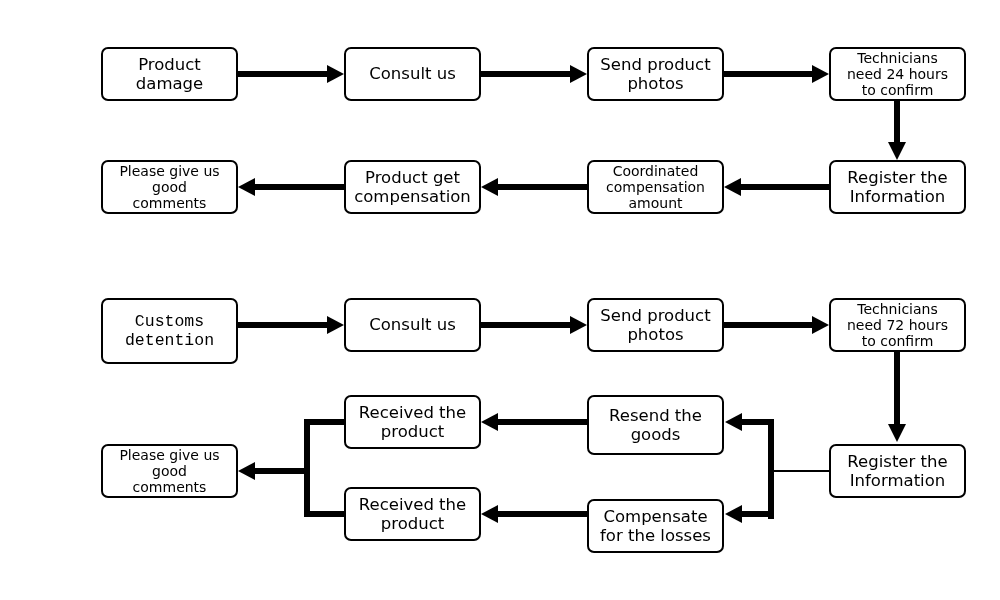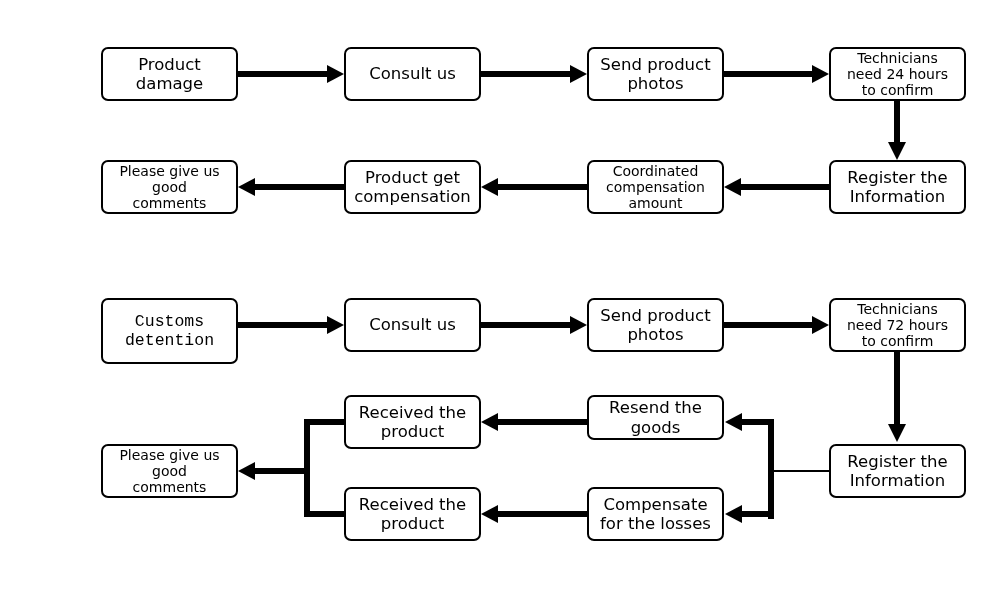--- a/index.html
+++ b/index.html
@@ -114,23 +114,23 @@
   <div class="node big" style="left:68px;top:298px;width:137px;height:66px;font-family:Liberation Mono, monospace;">Customs
 detention</div>
   <div class="node big" style="left:311px;top:298px;width:137px;height:54px;">Consult us</div>
   <div class="node big" style="left:554px;top:298px;width:137px;height:54px;">Send product
 photos</div>
   <div class="node small" style="left:796px;top:298px;width:137px;height:54px;">Technicians
 need 72 hours
 to confirm</div>
   <div class="node big" style="left:796px;top:444px;width:137px;height:54px;">Register the
 Information</div>
-  <div class="node big" style="left:554px;top:395px;width:137px;height:45px;">Resend the
+  <div class="node big" style="left:554px;top:395px;width:137px;height:60px;">Resend the
 goods</div>
-  <div class="node big" style="left:554px;top:487px;width:137px;height:54px;">Compensate
+  <div class="node big" style="left:554px;top:499px;width:137px;height:54px;">Compensate
 for the losses</div>
   <div class="node big" style="left:311px;top:395px;width:137px;height:54px;">Received the
 product</div>
   <div class="node big" style="left:311px;top:487px;width:137px;height:54px;">Received the
 product</div>
   <div class="node small" style="left:68px;top:444px;width:137px;height:54px;">Please give us
 good
 comments</div>
 
   <div class="hline thick" style="left:205px;top:322px;width:89px;"></div>

